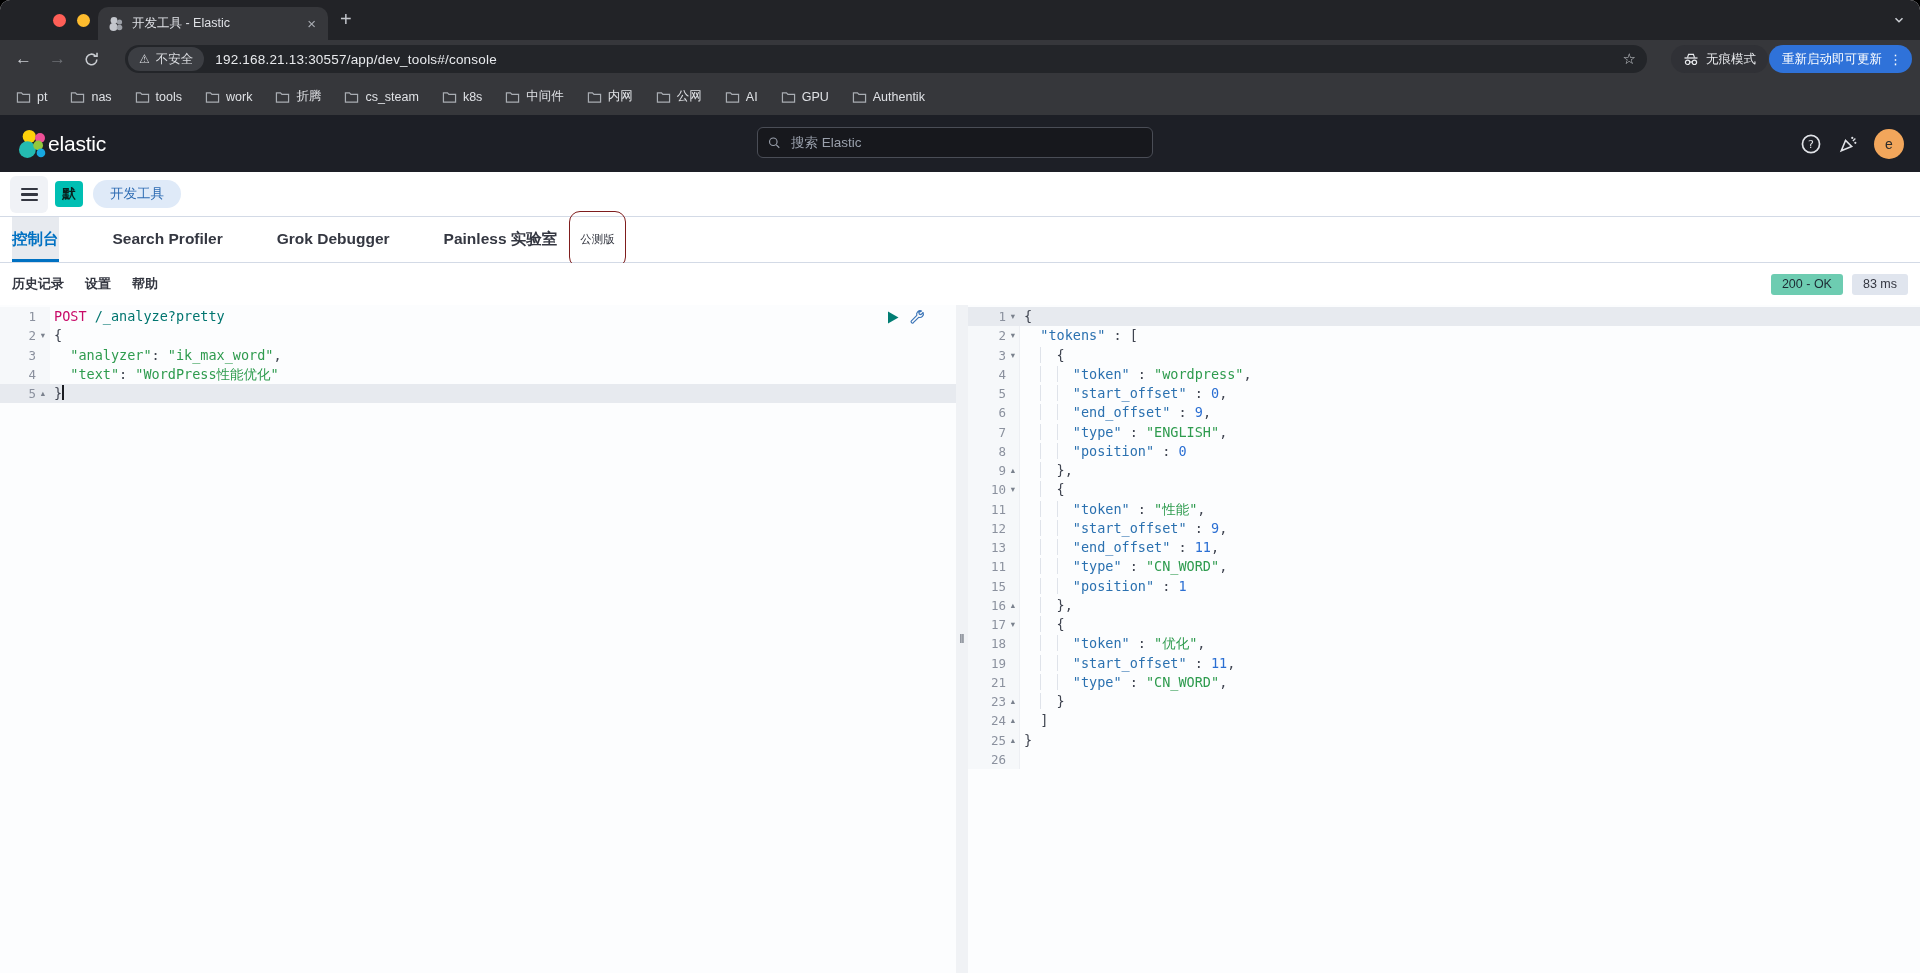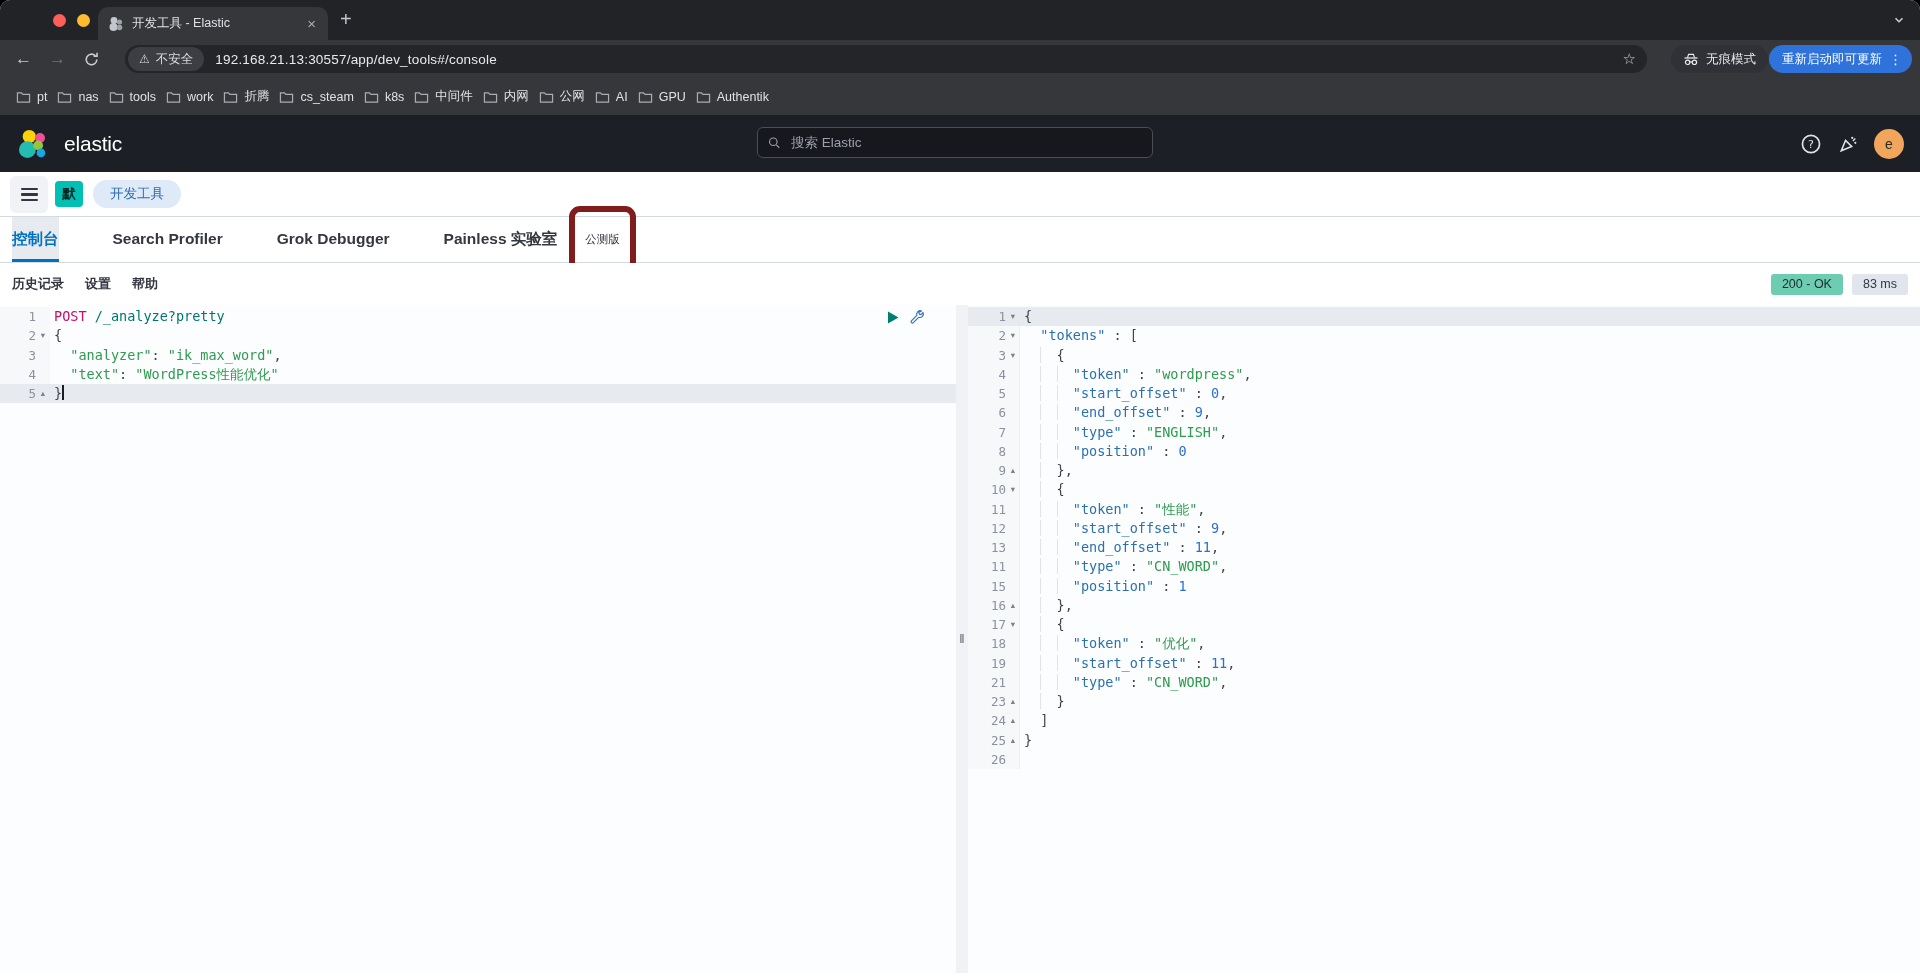--- a/index.html
+++ b/index.html
@@ -31,27 +31,27 @@
   .urltext{margin-left:11px;font-size:13.5px;color:#E8EAED;letter-spacing:.2px;}
   .star{margin-left:auto;margin-right:11px;font-size:15px;color:#C9CCD1;}
   .incognito{position:absolute;right:152px;top:5px;height:28px;padding:0 12px;border-radius:14px;
     background:#303136;display:flex;align-items:center;gap:7px;color:#E8EAED;font-size:12.5px;}
   .updatepill{position:absolute;right:8px;top:5px;height:28px;padding:0 10px 0 13px;border-radius:14px;
     background:var(--update_button);display:flex;align-items:center;gap:7px;color:#fff;font-size:12.5px;}
   .updatepill .dots{font-size:13px;}
 
   
   .bookmarksbar{position:absolute;top:78px;height:37px;left:0;right:0;background:#36373B;
-    display:flex;align-items:center;padding-left:16px;gap:10px;}
+    display:flex;align-items:center;padding-left:16px;gap:23px;}
   .bm{display:flex;align-items:center;gap:6px;}
   .bm-label{color:#DFE1E5;font-size:12.5px;}
 
   
   .kheader{position:absolute;top:115px;height:57px;left:0;right:0;background:#1D1F26;}
-  .brandwrap{position:absolute;left:18px;top:0;height:57px;display:flex;align-items:center;gap:16px;}
+  .brandwrap{position:absolute;left:18px;top:0;height:57px;display:flex;align-items:center;gap:0;}
   .brand{color:#fff;font-size:21px;letter-spacing:-.2px;}
   .ksearch{position:absolute;left:757px;width:396px;top:12px;height:31px;box-sizing:border-box;
     background:#17181D;border:1px solid #4A4D56;border-radius:6px;display:flex;align-items:center;
     padding:0 10px;gap:8px;}
   .ksearch input{background:transparent;border:none;outline:none;color:#C5CAD3;font-size:13.5px;
     width:100%;font-family:"Liberation Sans",sans-serif;}
   .ksearch input::placeholder{color:#9AA0AC;}
   .kicons{position:absolute;right:16px;top:0;height:57px;display:flex;align-items:center;gap:15px;}
   .avatar{width:30px;height:30px;border-radius:50%;background:var(--avatar);color:#2b2b2b;
     font-size:14px;display:grid;place-items:center;}
@@ -66,21 +66,21 @@
   .breadcrumb{position:absolute;left:93px;top:8px;height:28px;padding:0 17px;background:#DFEAF8;
     border-radius:14px;color:#2E6CB3;font-size:13.5px;display:flex;align-items:center;}
 
   
   .ktabs{position:absolute;top:217px;height:46px;left:0;right:0;background:#fff;border-bottom:1px solid #D3DAE6;
     box-sizing:border-box;display:flex;padding-left:12px;gap:54px;}
   .ktab{display:flex;align-items:center;gap:12px;border-bottom:3px solid transparent;padding-top:2px;box-sizing:border-box;}
   .ktab span:first-child{font-size:15.5px;font-weight:700;color:#343741;}
   .ktab.active{border-bottom-color:var(--accent);}
   .ktab.active span:first-child{color:var(--accent);}
-  .beta{font-size:11.5px;font-weight:400;color:#343741;border:6px solid #7f1d1d;border-radius:11px;
+  .beta{font-size:11.5px;font-weight:400;color:#343741;border:1px solid #7f1d1d;border-radius:11px;
     padding:20px 10px;}
 
   
   .ktoolbar{position:absolute;top:263px;height:42px;left:0;right:0;background:#fff;display:flex;
     align-items:center;padding:0 12px;box-sizing:border-box;}
   .klinkrow{display:flex;gap:21px;}
   .klink{font-size:13px;font-weight:700;color:#343741;}
   .kbadges{margin-left:auto;display:flex;gap:9px;}
   .badge{font-size:12.5px;padding:3.5px 11px;border-radius:3px;color:#1D2A33;font-weight:500;}
   .badge.ok{background:var(--success_badge);}

